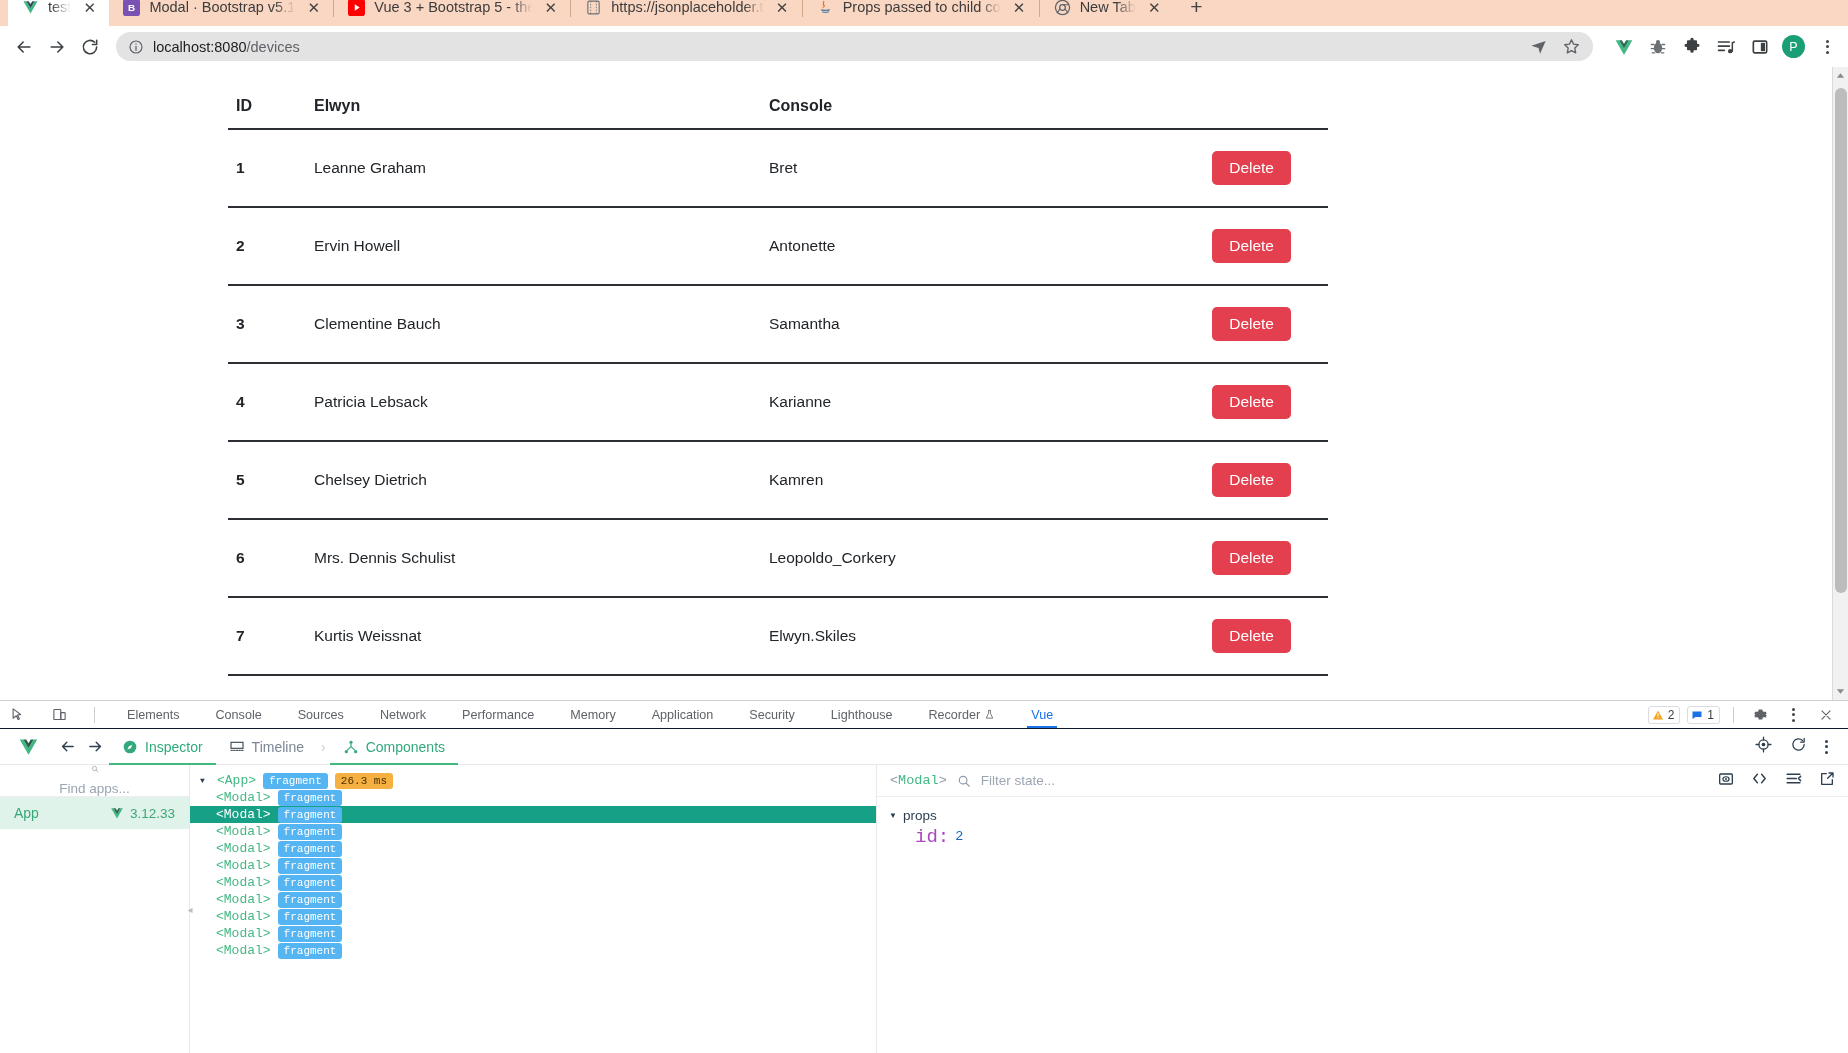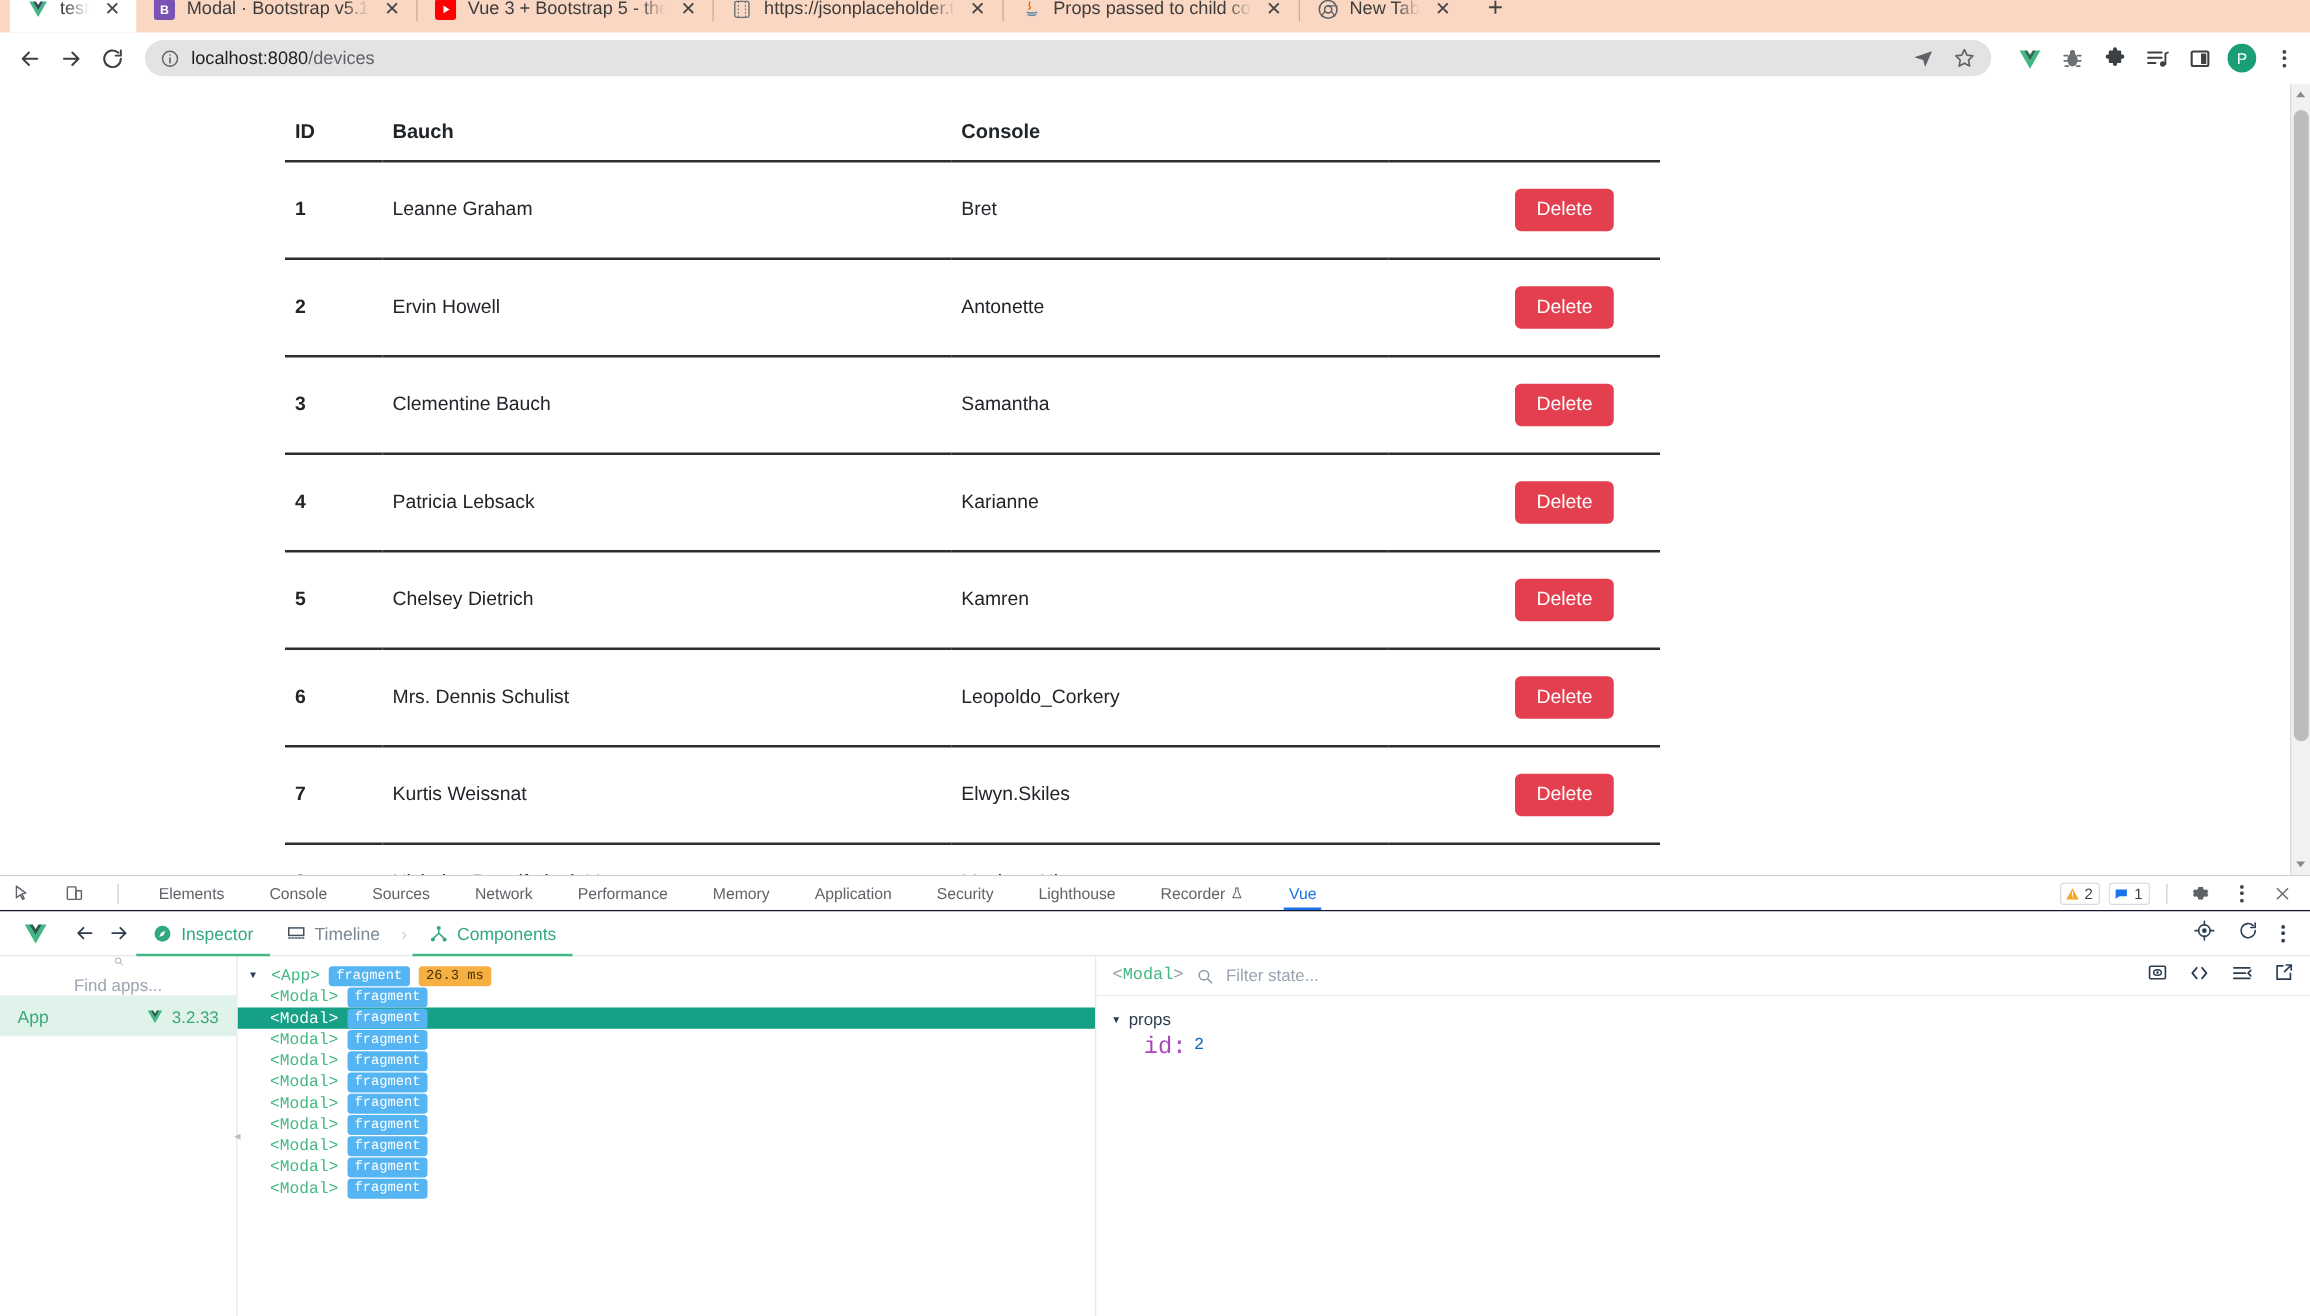--- a/index.html
+++ b/index.html
@@ -342,21 +342,21 @@
     </div>
   </div>
 
   <div class="viewport">
     <div class="page">
       <div class="tbl-wrap">
         <table class="users">
           <thead>
             <tr>
               <th class="col-id">ID</th>
-              <th class="col-name">Bauch</th>
+              <th class="col-name">Elwyn</th>
               <th class="col-user">Console</th>
               <th class="col-act"></th>
             </tr>
           </thead>
           <tbody>
             <tr>
               <td class="id">1</td>
               <td>Leanne Graham</td>
               <td>Bret</td>
               <td>
@@ -584,21 +584,21 @@
             </svg>
           <span class="ph">Find apps...</span>
         </div>
         <div class="app-row">
           <span class="app-name">App</span>
           <span class="app-ver">
             <svg width="14" height="14" viewBox="0 0 24 24">
                 <path d="M2 4h4.2L12 14 17.8 4H22L12 21.5z" fill="#41b883"></path>
                 <path d="M6.2 4h3.2L12 8.2 14.6 4h3.2L12 14z" fill="#2c5c4c"></path>
               </svg>
-            <span>3.2.33</span>
+            <span>3.12.33</span>
           </span>
         </div>
       </div>
 
       <div class="vcol-tree">
 
         <div class="tree">
           <div class="tree-row">
             <span class="tw-arrow">▼</span>
             <span class="tag">&lt;App&gt;</span>

